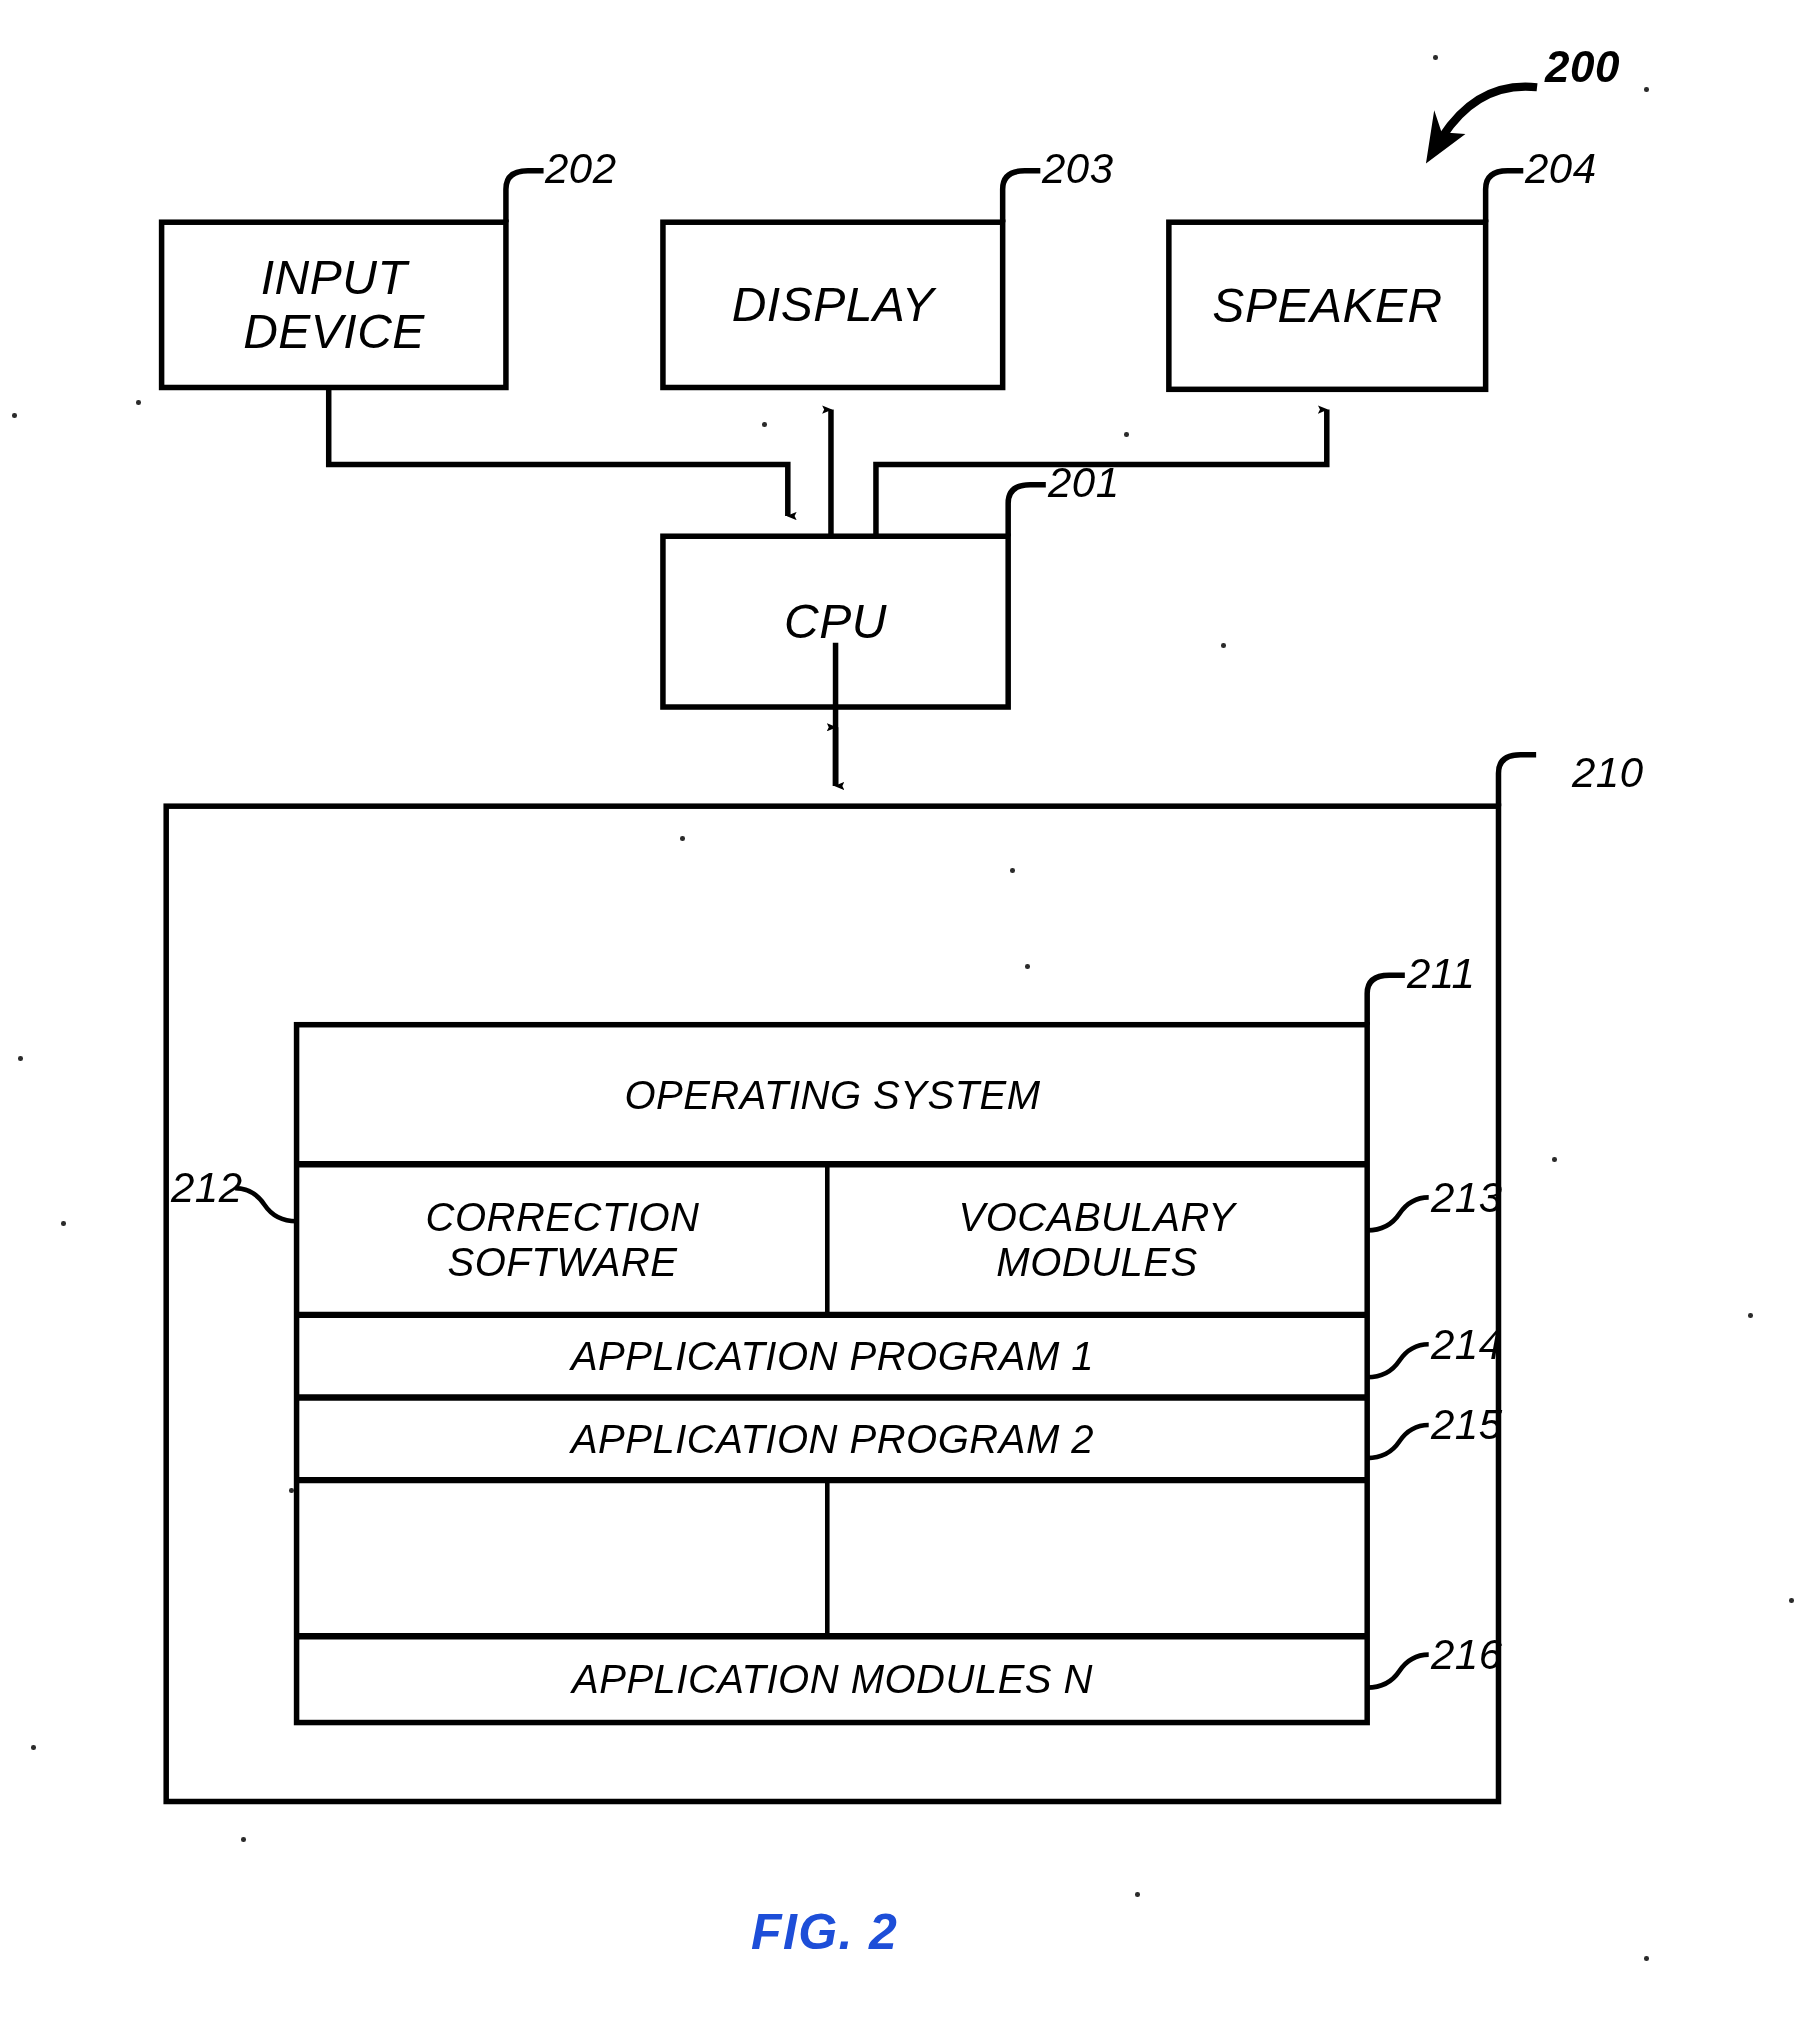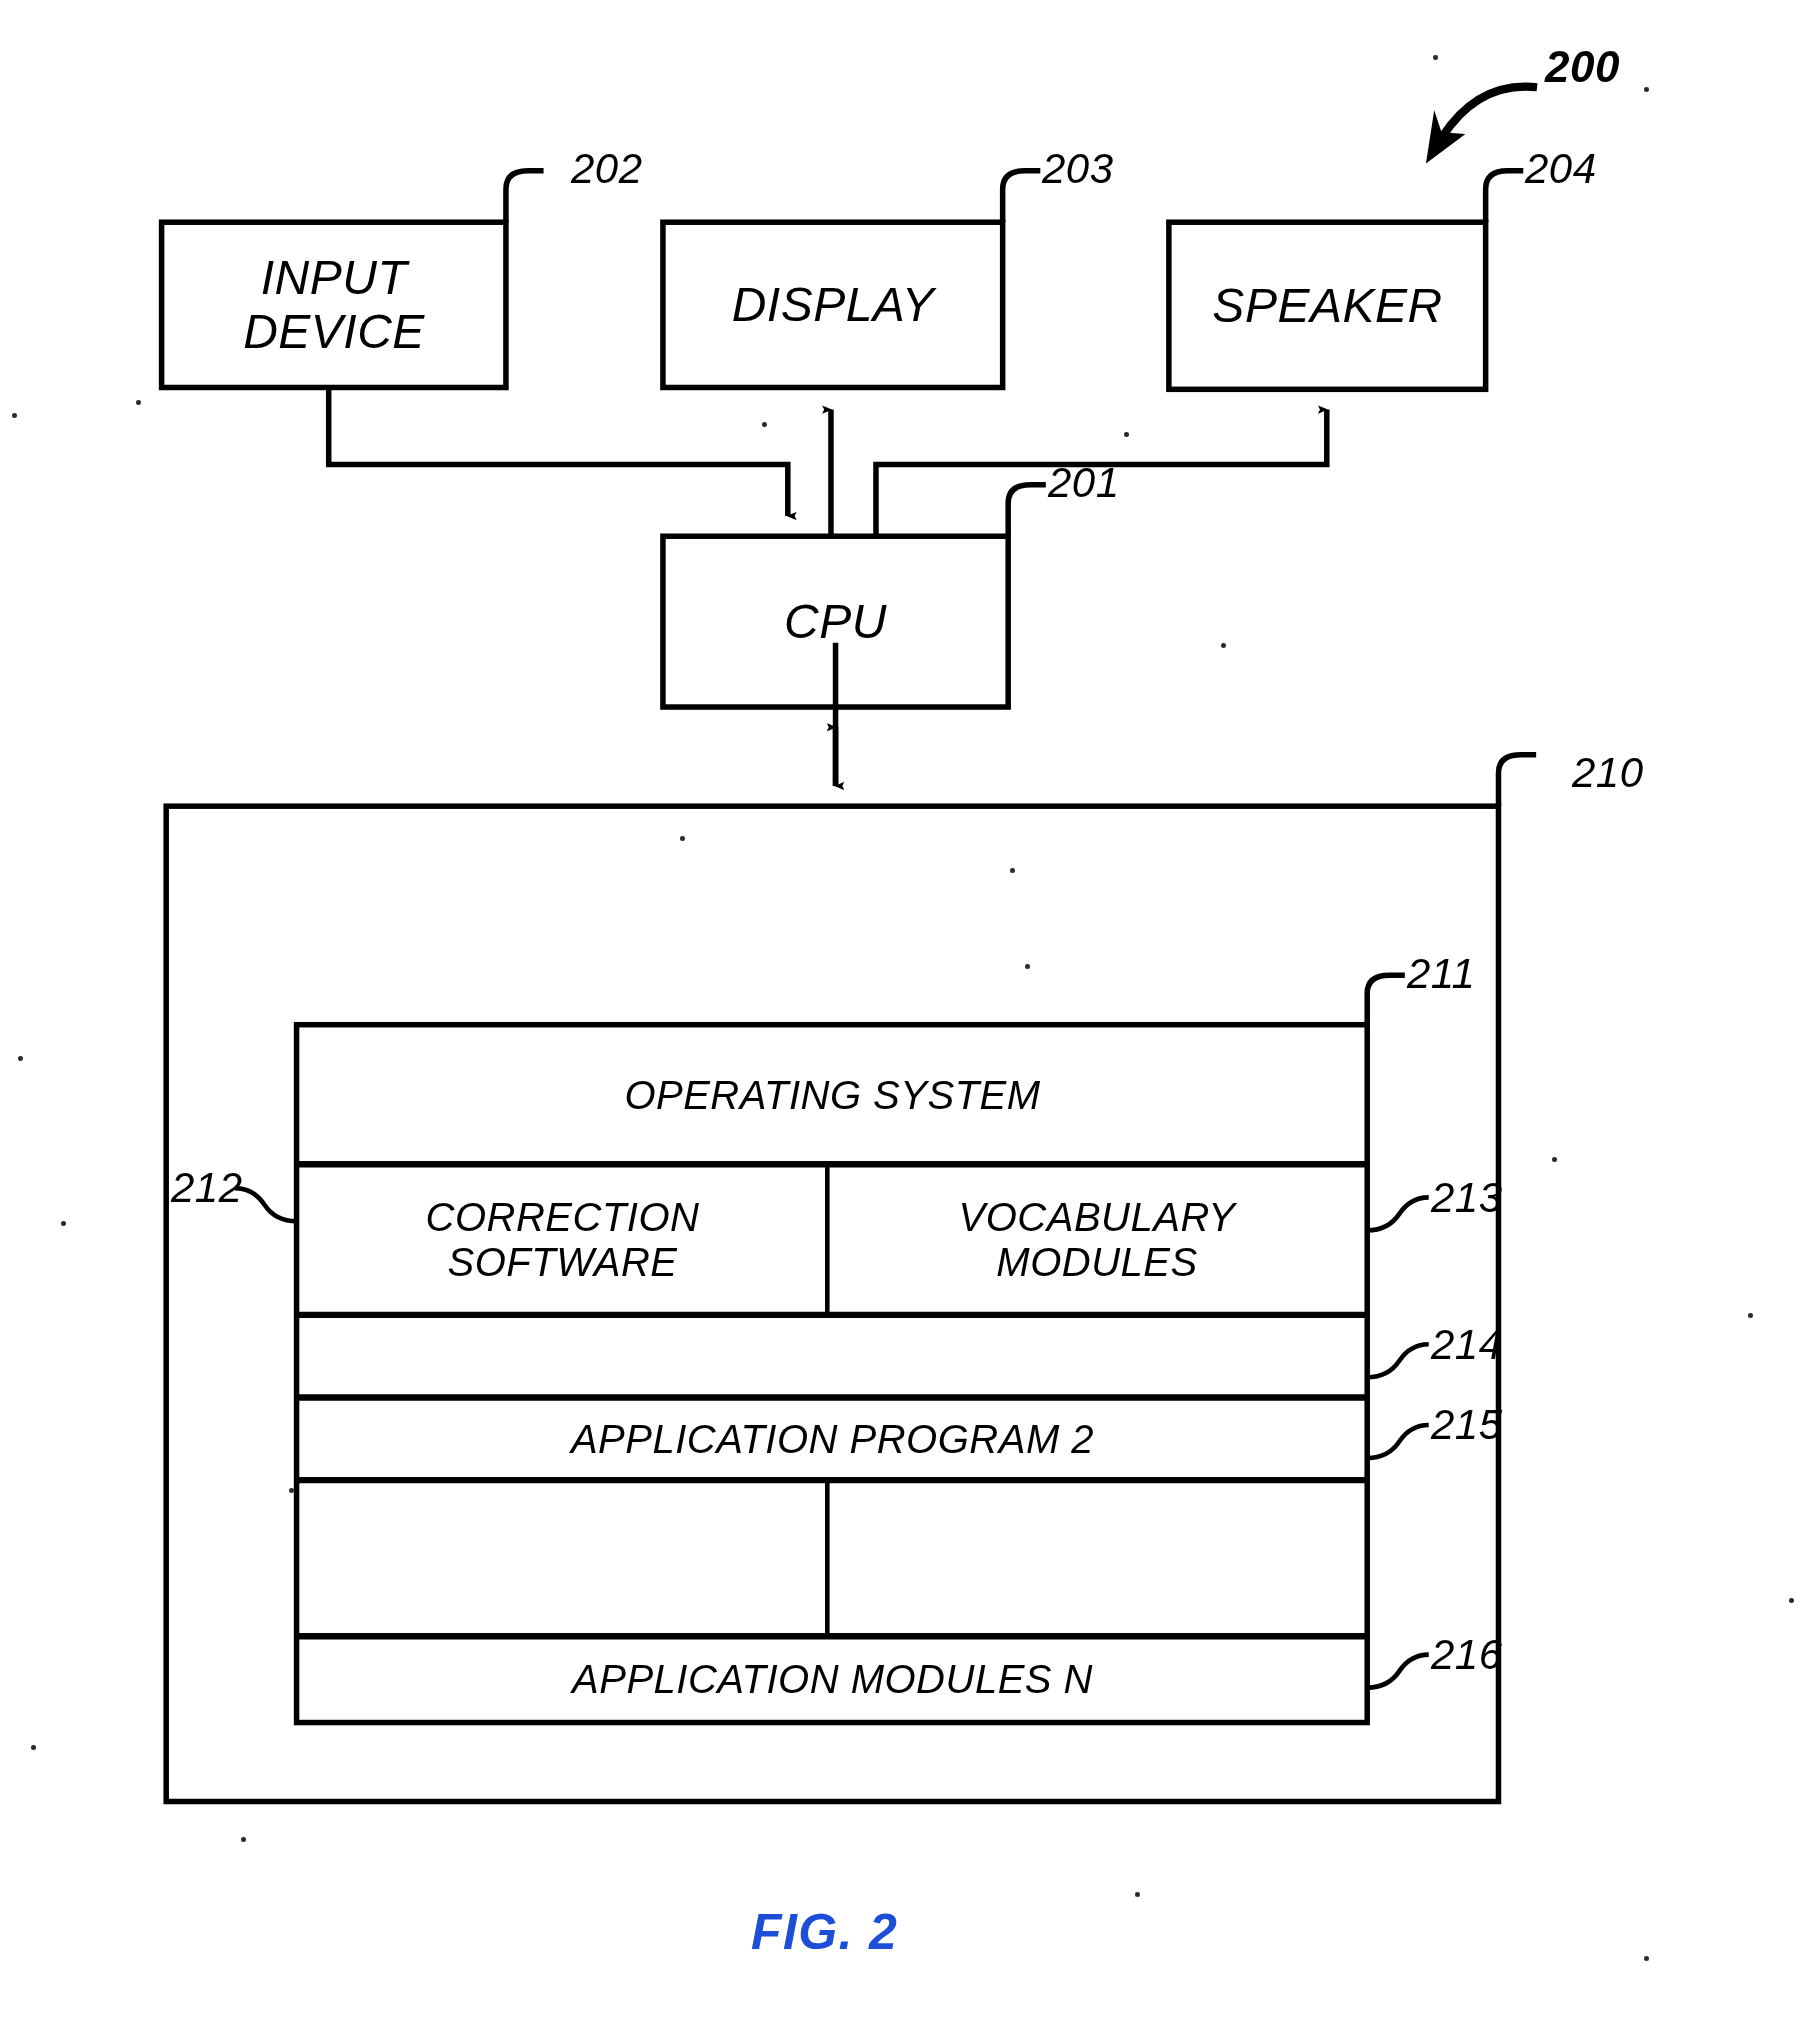--- a/index.html
+++ b/index.html
@@ -137,30 +137,31 @@
 
 
   <div class="node-label" style="left:297px; top:1025px; width:1071px; height:140px; font-size:40px;">OPERATING SYSTEM</div>
 
   <div class="node-label" style="left:297px; top:1164px; width:531px; height:151px; font-size:40px;">CORRECTION
 SOFTWARE</div>
 
   <div class="node-label" style="left:827px; top:1164px; width:540px; height:151px; font-size:40px;">VOCABULARY
 MODULES</div>
 
+  <div class="node-label" style="left:297px; top:1315px; width:1071px; height:83px; font-size:40px;">APPLICATION PROGRAM 1</div>
 
   <div class="node-label" style="left:297px; top:1398px; width:1071px; height:83px; font-size:40px;">APPLICATION PROGRAM 2</div>
 
   <div class="node-label" style="left:297px; top:1480px; width:531px; height:156px; font-size:40px;"></div>
 
   <div class="node-label" style="left:827px; top:1480px; width:540px; height:156px; font-size:40px;"></div>
 
   <div class="node-label" style="left:297px; top:1636px; width:1071px; height:86px; font-size:40px;">APPLICATION MODULES N</div>
 
-  <div class="ref-num" style="left:571px; top:145px;">202</div>
+  <div class="ref-num" style="left:545px; top:145px;">202</div>
   <div class="ref-num" style="left:1042px; top:145px;">203</div>
   <div class="ref-num" style="left:1525px; top:145px;">204</div>
   <div class="ref-num bold" style="left:1545px; top:42px;text-align:right;">200</div>
   <div class="ref-num" style="left:1048px; top:459px;">201</div>
   <div class="ref-num" style="left:1538px; top:749px;margin-left:34px;">210</div>
   <div class="ref-num" style="left:1407px; top:950px;">211</div>
   <div class="ref-num" style="left:171px; top:1164px;">212</div>
   <div class="ref-num" style="left:1431px; top:1174px;">213</div>
   <div class="ref-num" style="left:1431px; top:1321px;">214</div>
   <div class="ref-num" style="left:1431px; top:1401px;">215</div>

